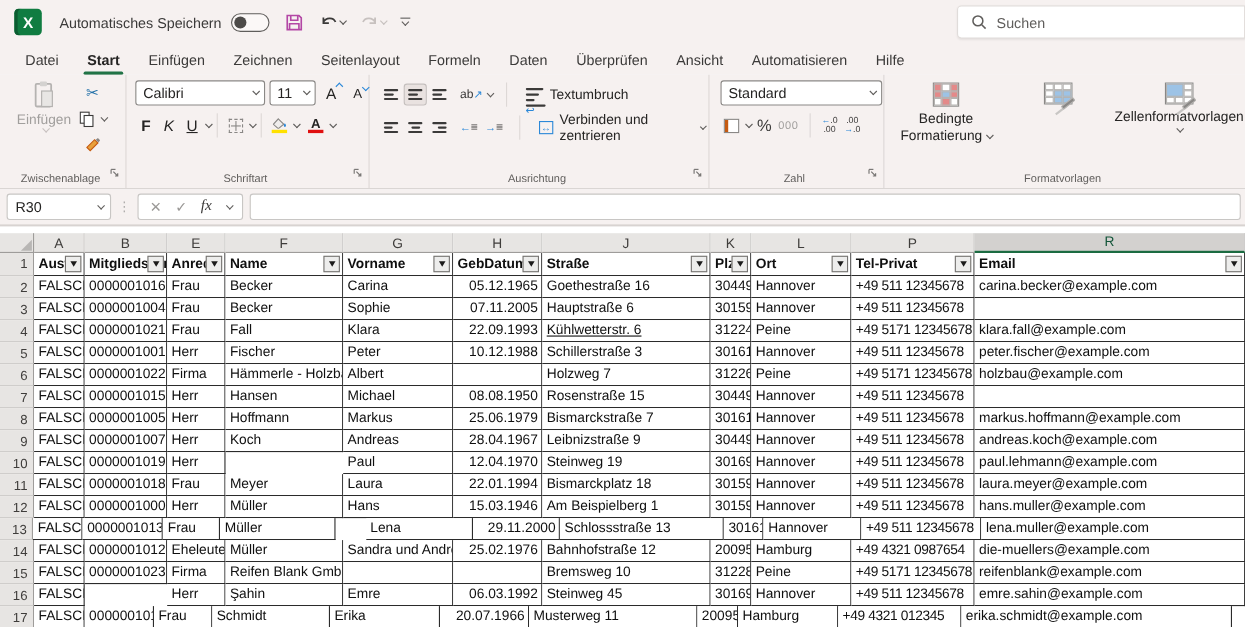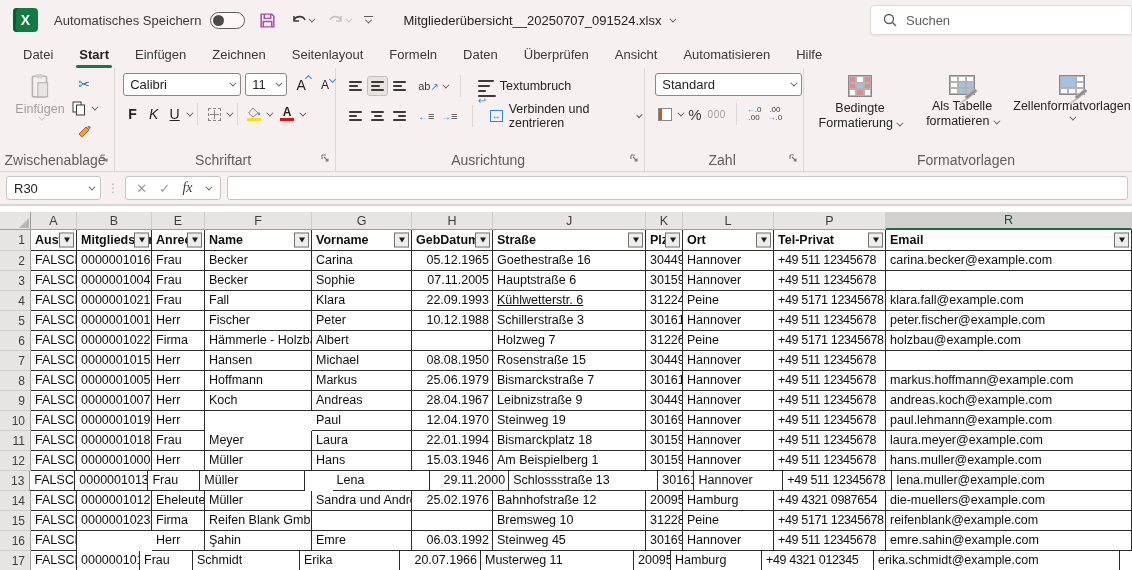--- a/index.html
+++ b/index.html
@@ -24,21 +24,21 @@
   
   .tabrow { position:absolute; top:40px; left:0; right:0; height:28px; background:#f6f1f0; display:flex; align-items:stretch; padding-left:10px; }
   .tab { font-size:13px; color:#3b3a39; padding:0 13px; display:flex; align-items:center; position:relative; }
   .tab.active { font-weight:bold; color:#252423; }
   .tab.active::after { content:""; position:absolute; left:10px; right:10px; bottom:0; height:3px; background:#217346; border-radius:2px; }
 
   
   .ribbon { position:absolute; top:68px; left:0; right:0; height:104px; background:#f6f1f0; border-bottom:1px solid #d8d3d1; display:flex; }
   .rgroup { position:relative; border-right:1px solid #ddd8d6; padding-top:5px; }
   .rgroup:last-child { border-right:none; }
-  .glabel { position:absolute; bottom:3px; left:0; right:4px; text-align:center; font-size:14px; color:#605e5c; }
+  .glabel { position:absolute; bottom:3px; left:0; right:4px; text-align:center; font-size:10px; color:#605e5c; }
   .launcher { position:absolute; bottom:4px; right:5px; }
   .grow { display:flex; align-items:center; }
   .mini { display:flex; align-items:center; justify-content:center; min-width:20px; height:22px; }
 
   
   .g-clip { width:130px; }
   .pastebtn { display:inline-flex; flex-direction:column; align-items:center; margin-left:14px; width:52px; }
   .pastebtn .plabel { font-size:12.5px; color:#a19f9d; margin-top:3px; }
   .clipcol { display:inline-flex; flex-direction:column; margin-left:6px; gap:2px; vertical-align:top; }
 
@@ -143,24 +143,20 @@
   <span class="qa-btn">
     <svg width="18" height="16" viewBox="0 0 18 16">
         <path d="M14 4 v5 h-5 M14 8 c-2-4-9-5-11 0" fill="none" stroke="#c7c1bf" stroke-width="1.6"></path>
       </svg>
     <span class="chev sm dis"></span>
   </span>
   <span class="qa-btn" style="flex-direction:column; gap:2px;">
     <span style="width:9px;height:1.5px;background:#605e5c;display:block"></span>
     <span class="chev sm" style="transform:rotate(45deg) translate(-1px,-1px)"></span>
   </span>
-  <span class="filename">
-    <span>Mitgliederübersicht__20250707_091524.xlsx</span>
-    <span class="chev sm"></span>
-  </span>
   <div class="searchbox">
     <svg width="14" height="14" viewBox="0 0 14 14">
         <circle cx="6" cy="6" r="4.5" fill="none" stroke="#605e5c" stroke-width="1.4"></circle>
         <path d="M9.5 9.5 L13 13" stroke="#605e5c" stroke-width="1.4"></path>
       </svg>
     <input placeholder="Suchen" style="">
   </div>
 </div>
 
 <div class="tabrow">
@@ -375,21 +371,20 @@
           <span></span>
           <span></span>
         <span></span>
           <span class="cellblue"></span>
           <span class="cellblue"></span>
         <span></span>
           <span class="cellblue"></span>
           <span class="cellblue"></span>
         <span class="brush"></span>
       </span>
-      <span class="lbl"><span>Als Tabelle formatieren</span> <span class="chev sm"></span></span>
     </div>
     <div class="bigbtn" style="width:120px;">
       <span class="ictbl">
         <span class="cellblue" style="grid-column:1/3;grid-row:1/3;"></span>
           <span></span>
           <span></span>
         <span></span>
           <span></span>
           <span></span>
         <span class="brush"></span>

